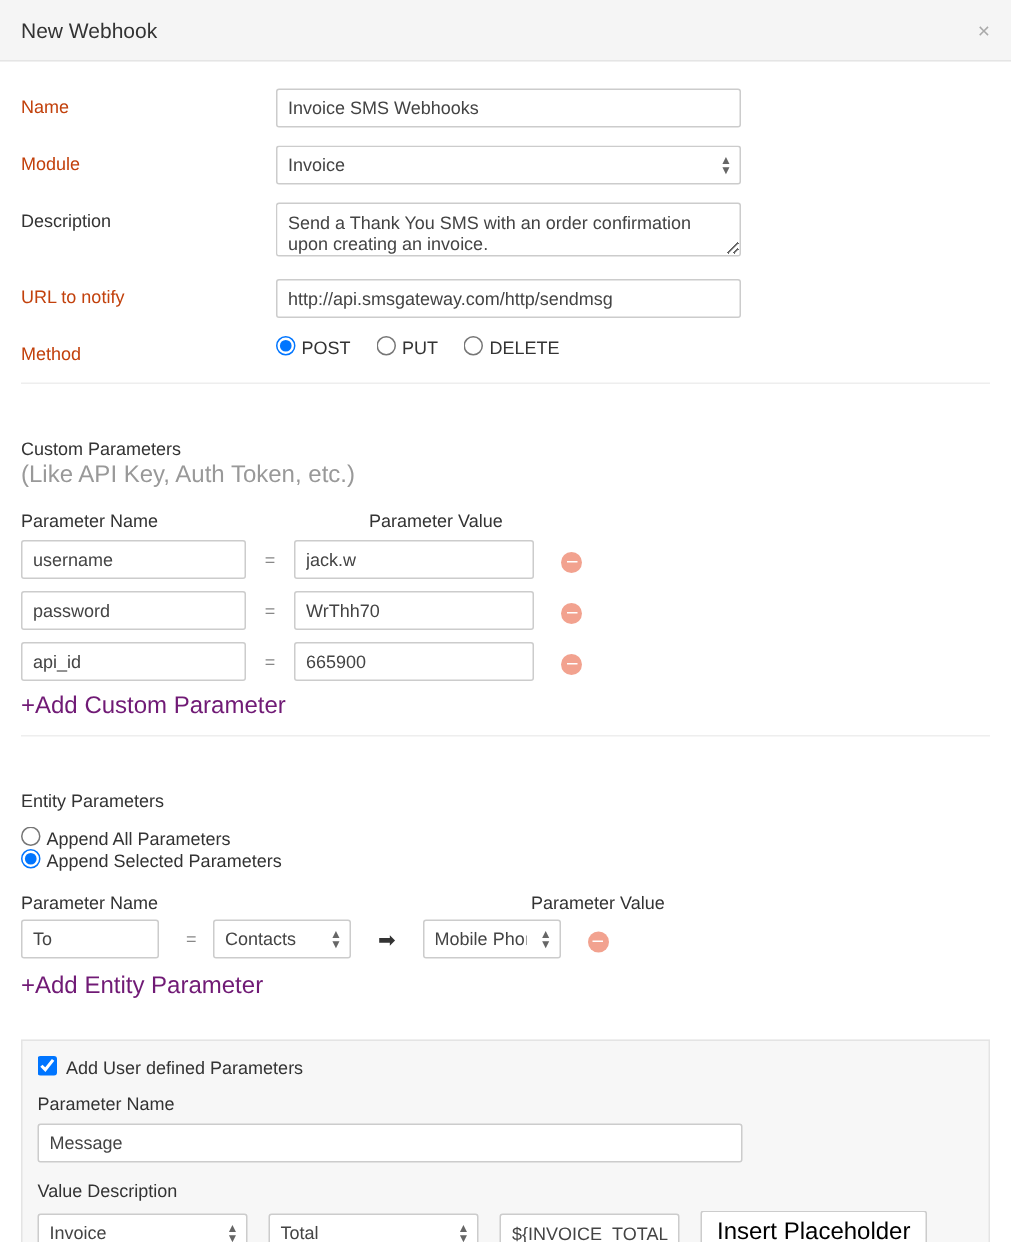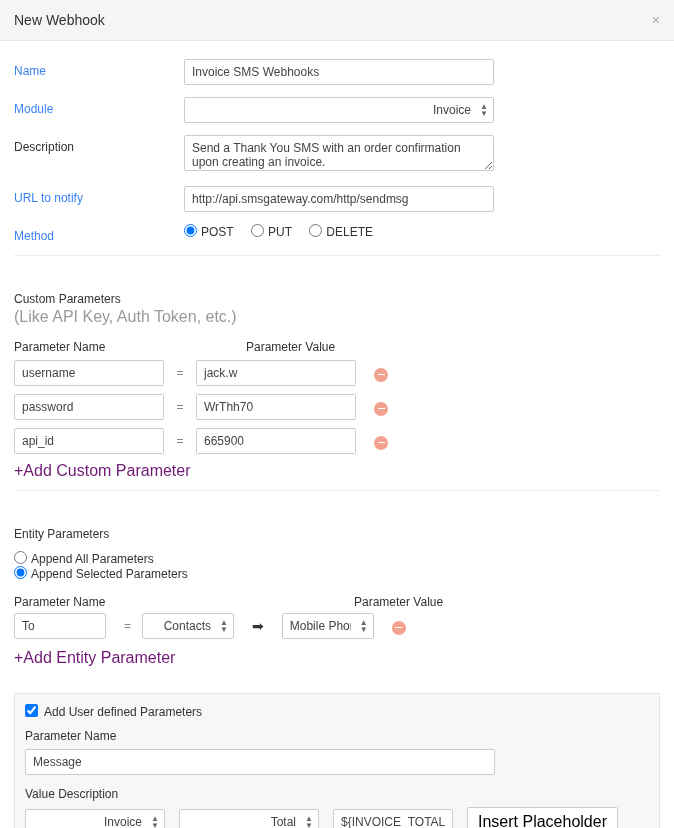--- a/index.html
+++ b/index.html
@@ -2,29 +2,29 @@
 <html><head>
 <meta charset="utf-8">
 <style>
 * { box-sizing: border-box; margin: 0; padding: 0; }
 body { font-family: -apple-system, BlinkMacSystemFont, "Segoe UI", Arial, sans-serif; font-size: 12px; color: #333; background: #fff; width: 674px; }
 .header { background: #f5f5f5; border-bottom: 1px solid #e5e5e5; padding: 12px 14px; font-size: 14px; position: relative; }
 .close-x { position: absolute; right: 14px; top: 12px; color: #aaa; font-size: 14px; cursor: pointer; }
 .body { padding: 18px 14px 14px 14px; }
 .row { display: flex; align-items: flex-start; margin-bottom: 12px; }
 .lbl { width: 170px; font-size: 12px; padding-top: 5px; }
-.lbl.req { color: #3b82f6; }
+.lbl.req { color: #c2410c; }
 .fld { flex: 1; }
 input[type=text], textarea, select {
   width: 310px; border: 1px solid #ccc; border-radius: 2px; padding: 5px 7px;
   font-size: 12px; font-family: inherit; color: #444; background: #fff;
 }
 textarea { resize: both; height: 36px; }
 .select-wrap { position: relative; width: 310px; display: inline-block; }
-.select-wrap select { width: 100%; appearance: none; -webkit-appearance: none; padding-right: 22px; text-align: right; }
+.select-wrap select { width: 100%; appearance: none; -webkit-appearance: none; padding-right: 22px; }
 .sel-arrows { position: absolute; right: 6px; top: 50%; transform: translateY(-50%); font-size: 8px; line-height: 7px; color: #666; pointer-events: none; text-align: center; }
 .radio-group label { margin-right: 14px; font-size: 12px; }
 .radio-group input { margin-right: 4px; vertical-align: -1px; }
 .section { border-top: 1px solid #eee; margin-top: 10px; padding-top: 12px; }
 .section-title { font-size: 12px; font-weight: 500; color: #333; margin-top: 24px; }
 .section-sub { font-size: 16px; color: #999; margin-top: 2px; }
 .param-headers { display: flex; margin-top: 14px; margin-bottom: 6px; font-size: 12px; }
 .param-headers .ph1 { width: 170px; }
 .param-headers .phg { width: 62px; }
 .param-row { display: flex; align-items: center; margin-bottom: 8px; }

